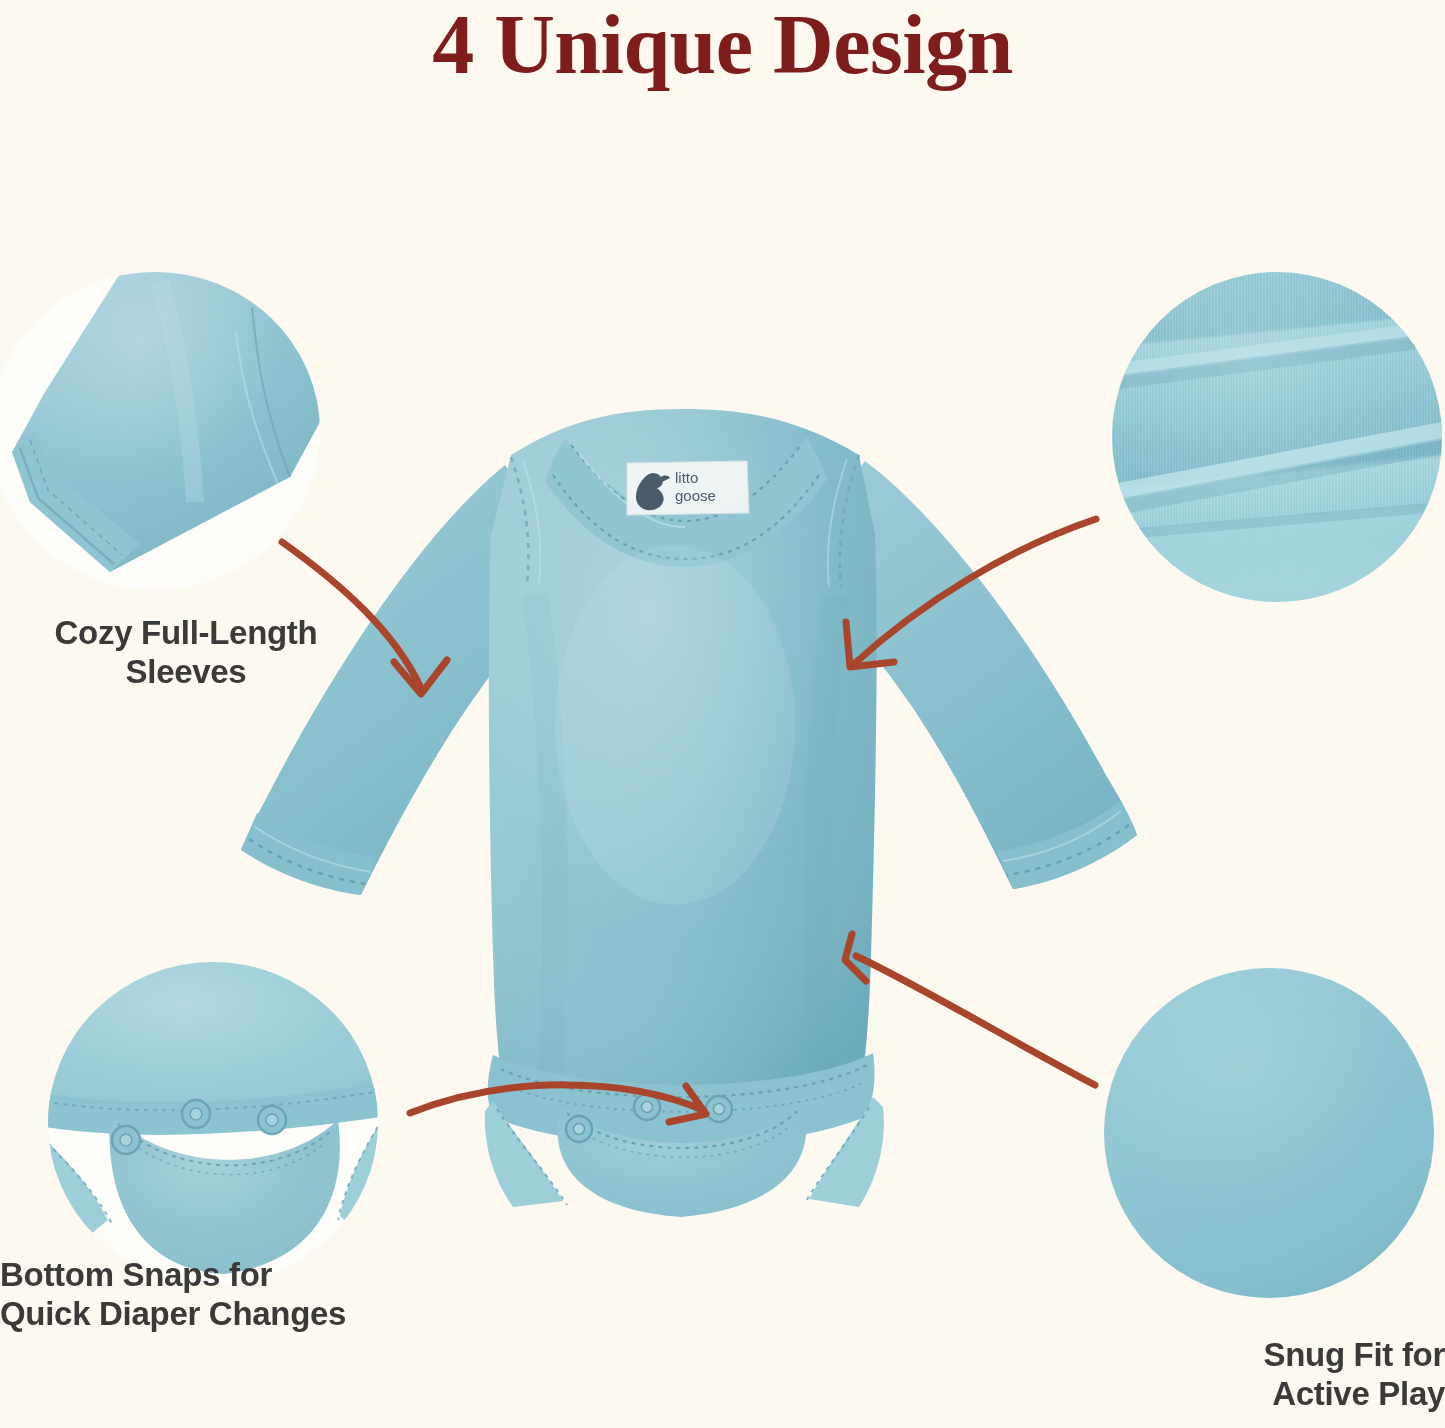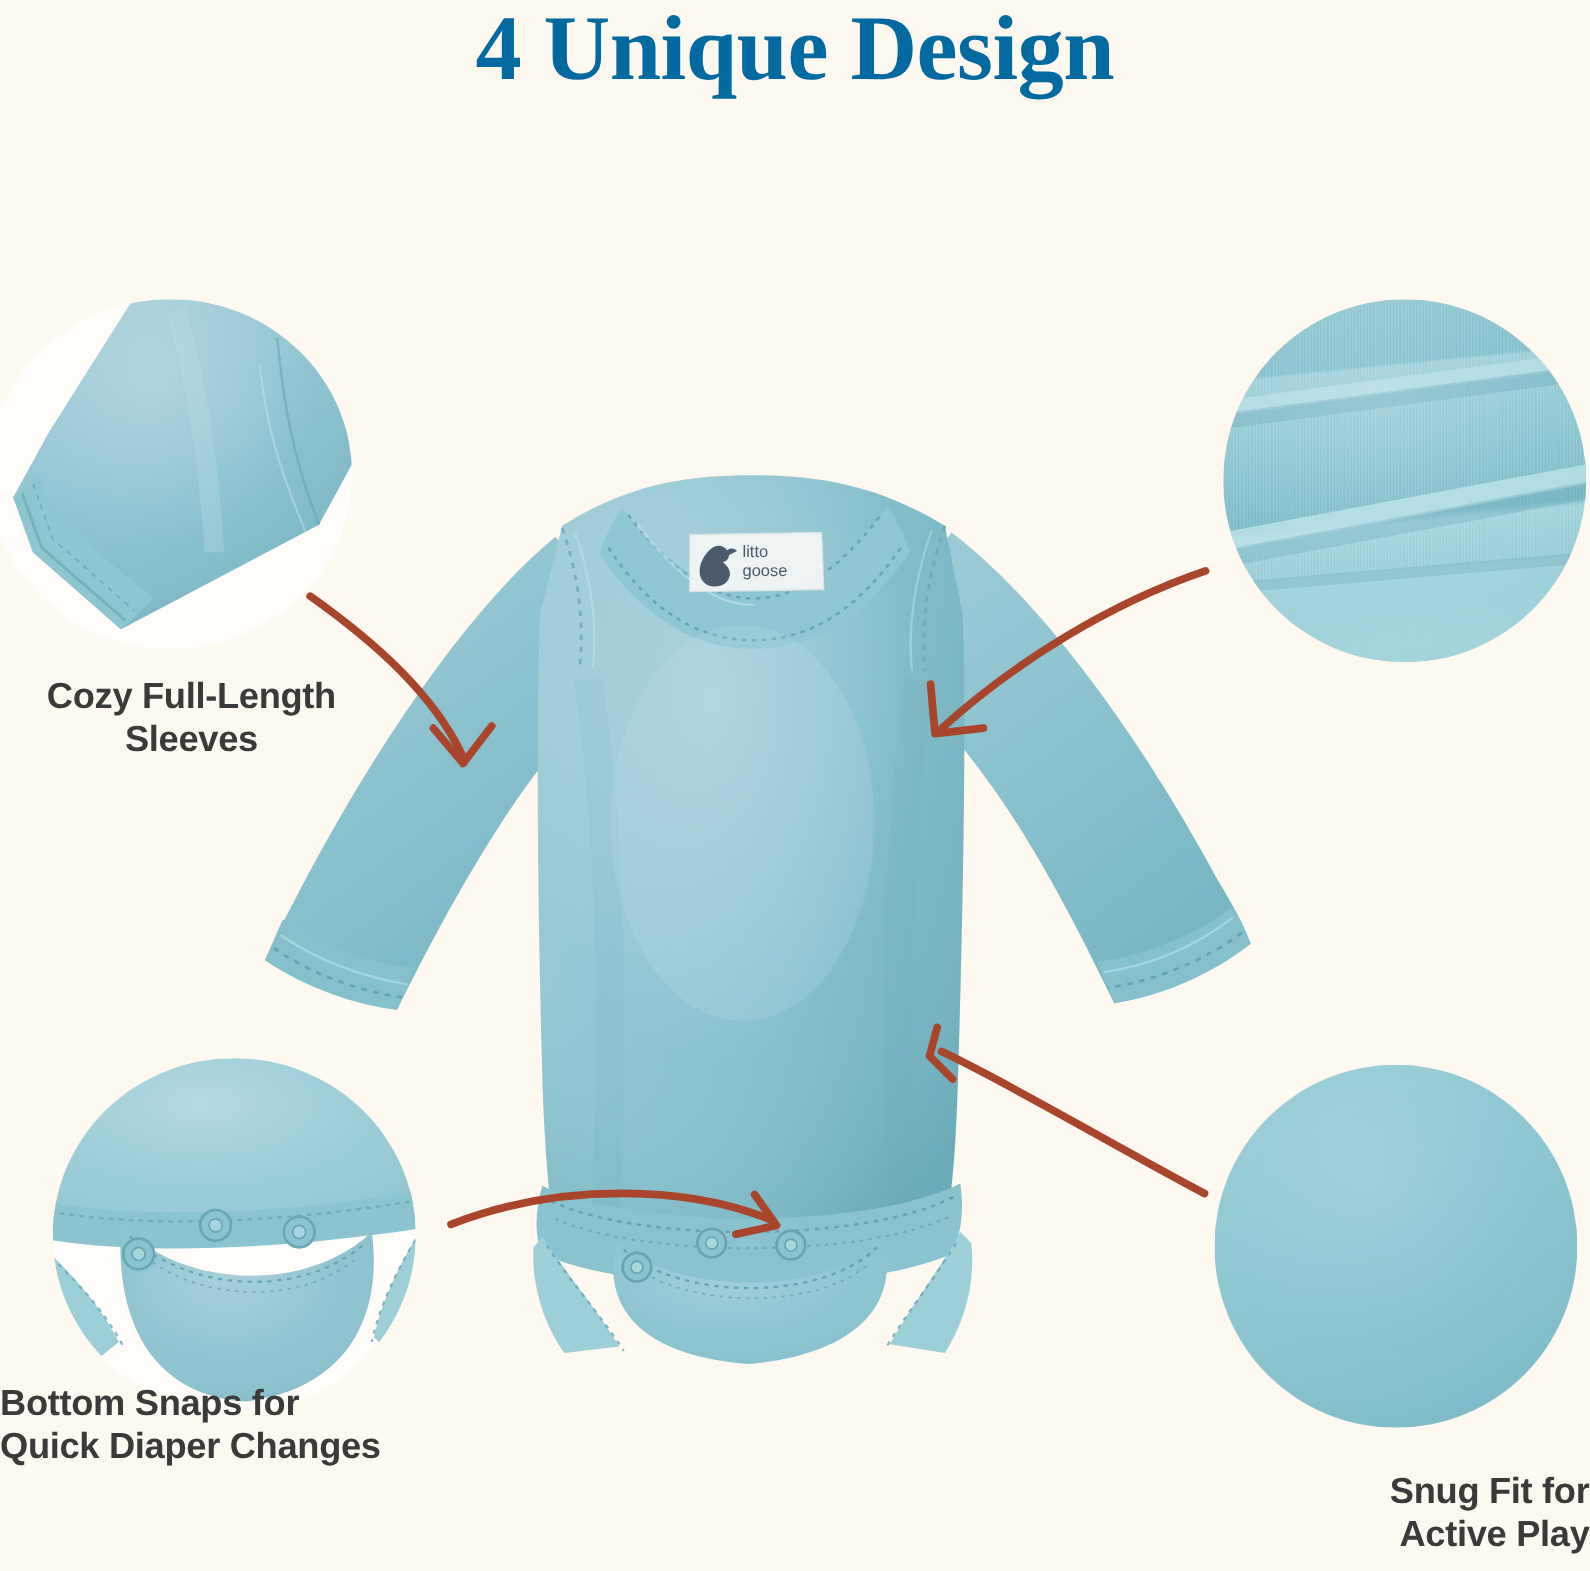--- a/index.html
+++ b/index.html
@@ -11,53 +11,53 @@
     position:relative;
   }
   #stage{position:absolute;inset:0;width:1445px;height:1428px;}
 
   
   .headline{
     position:absolute;top:4px;left:0;width:1445px;
     text-align:center;
     font-family:"Liberation Serif", serif;
     font-weight:700;
-    color:#0369a1;
+    color:#7f1d1d;
     font-size:84px;
     line-height:0.98;
     letter-spacing:-0.5px;
   }
   .headline .l2{display:block;}
 
   
   .label{
     position:absolute;
     color:#3a3a38;
     font-weight:700;
     font-size:33px;
     line-height:1.18;
     letter-spacing:-0.3px;
     white-space:pre-line;
   }
-  .label.lt{left:4px;width:340px;text-align:center;top:614px;}
+  .label.lt{left:16px;width:340px;text-align:center;top:614px;}
   .label.rt{left:1105px;width:340px;text-align:center;top:634px;}
   .label.lb{left:0;width:450px;text-align:left;top:1256px;}
   .label.rb{left:1105px;width:340px;text-align:right;top:1336px;}
 
   
   .circ{position:absolute;border-radius:50%;overflow:hidden;}
   .circ-tl{left:-10px;top:272px;width:330px;height:318px;}
   .circ-tr{left:1112px;top:272px;width:330px;height:330px;}
   .circ-bl{left:48px;top:962px;width:330px;height:322px;}
   .circ-br{left:1104px;top:968px;width:330px;height:330px;}
 
   .svgfull{position:absolute;inset:0;width:100%;height:100%;}
 
   
-  #garment{position:absolute;left:175px;top:418px;width:1010px;height:825px;}
+  #garment{position:absolute;left:175px;top:395px;width:1010px;height:825px;}
 
   #arrows{position:absolute;inset:0;width:1445px;height:1428px;pointer-events:none;}
 </style>
 </head>
 <body>
 
 <div id="stage">
 
   <div class="headline">
     <span>4 Unique Design</span>

